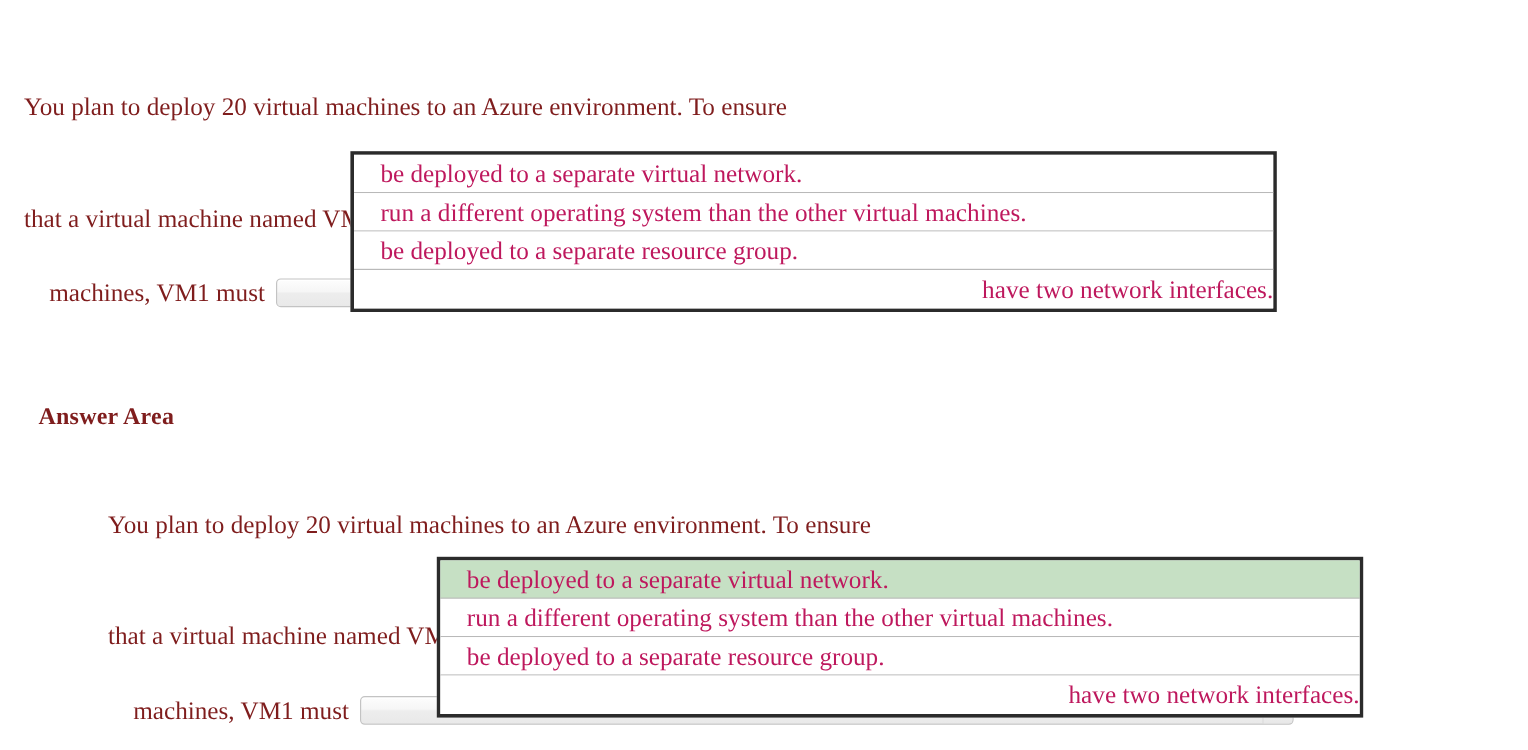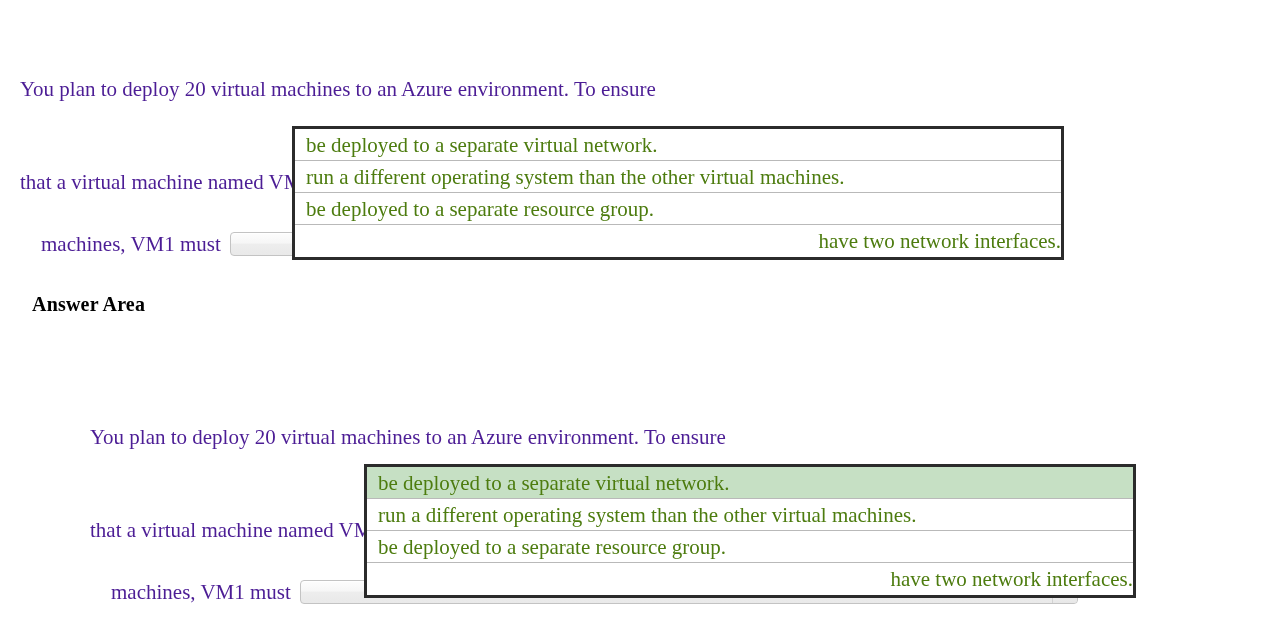--- a/index.html
+++ b/index.html
@@ -16,21 +16,21 @@
     overflow: hidden;
   }
 
   .question-block {
     position: absolute;
   }
 
   .q-text {
     font-size: 21px;
     line-height: 31px;
-    color: #4c1d95;
+    color: #7f1d1d;
     white-space: pre;
   }
   .q-line {
     display: block;
     white-space: pre;
   }
   .q-line-last {
     display: inline-block;
     vertical-align: top;
     white-space: pre;
@@ -85,41 +85,42 @@
     position: absolute;
     box-sizing: border-box;
     background: #ffffff;
     border: 3px solid #2b2b2b;
   }
   .list-item {
     box-sizing: border-box;
     font-size: 21px;
     line-height: 32px;
     height: 32px;
-    padding-left: 11px;
-    color: #4d7c0f;
+    padding-left: 22px;
+    color: #be185d;
     background: #ffffff;
     border-bottom: 1px solid #b9b9b9;
     white-space: nowrap;
     overflow: hidden;
   }
   .list-item.selected {
     background: #c6e0c4;
   }
   .list-item.last {
     border-bottom: none;
     text-align: right;
   }
 
   .answer-area-label {
     position: absolute;
     font-size: 20px;
     font-weight: bold;
-    color: #000000;
+    color: #7f1d1d;
     letter-spacing: 0.2px;
+    margin-top: 43px;
   }
 </style>
 </head>
 <body>
 
 <div class="question-block" style="left:20px; top:12px;">
 
   <div class="q-text">
     <span class="q-line">You plan to deploy 20 virtual machines to an Azure environment. To ensure</span>
     <span class="q-line">that a virtual machine named VM1 cannot connect to the other virtual</span>

